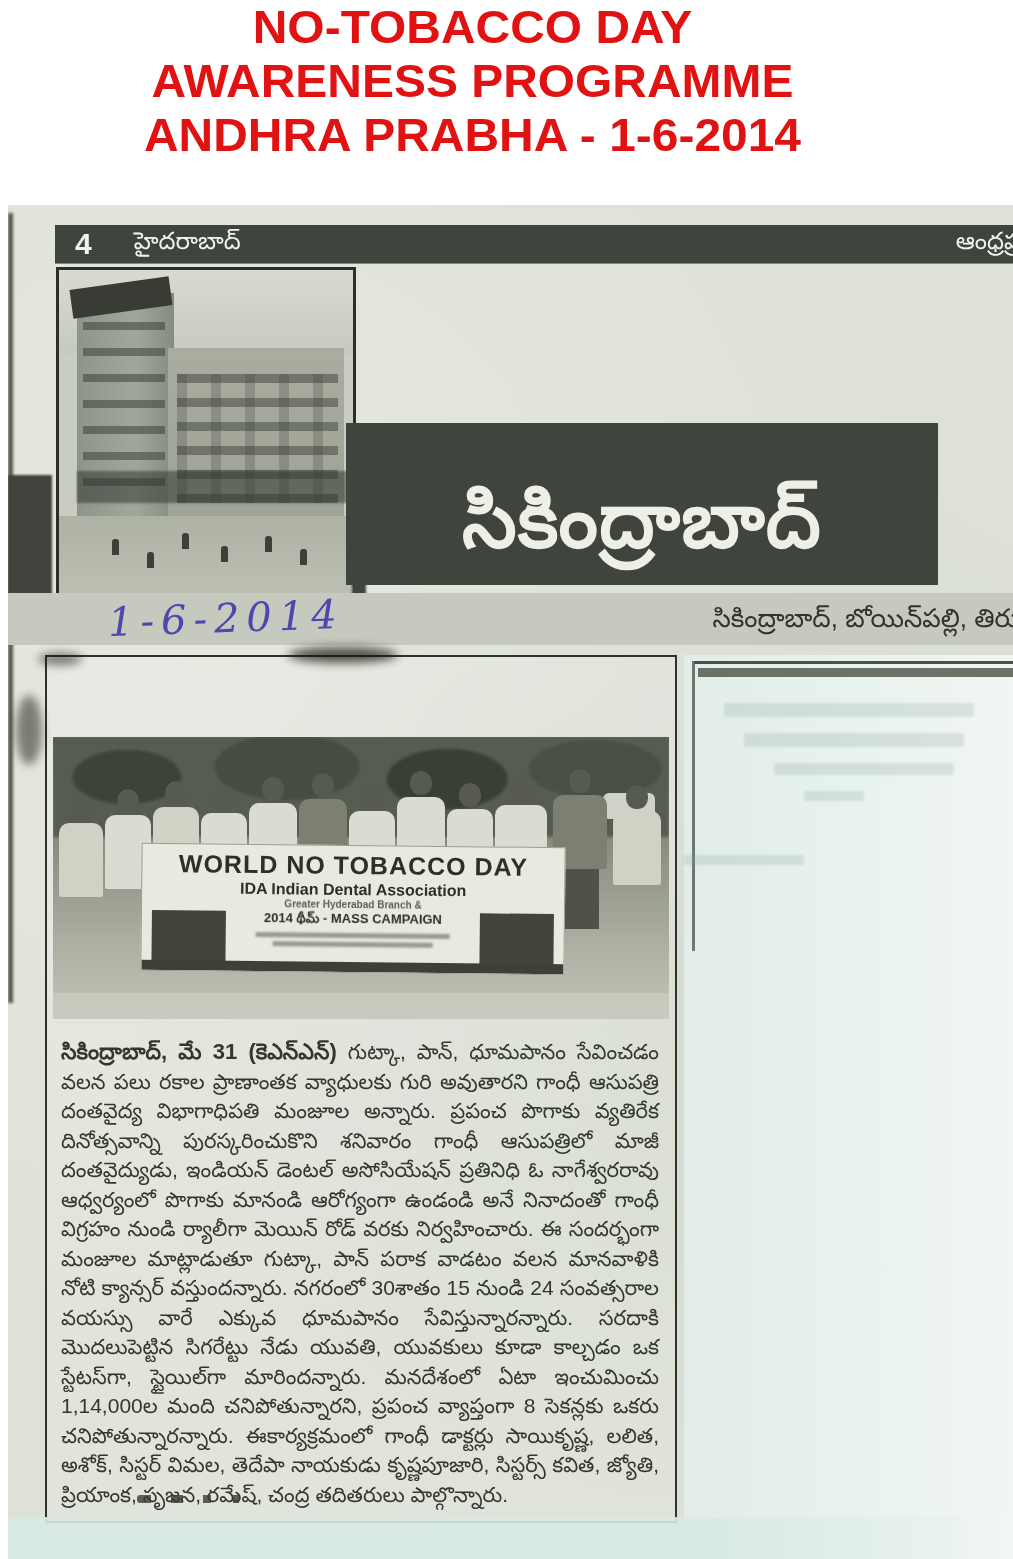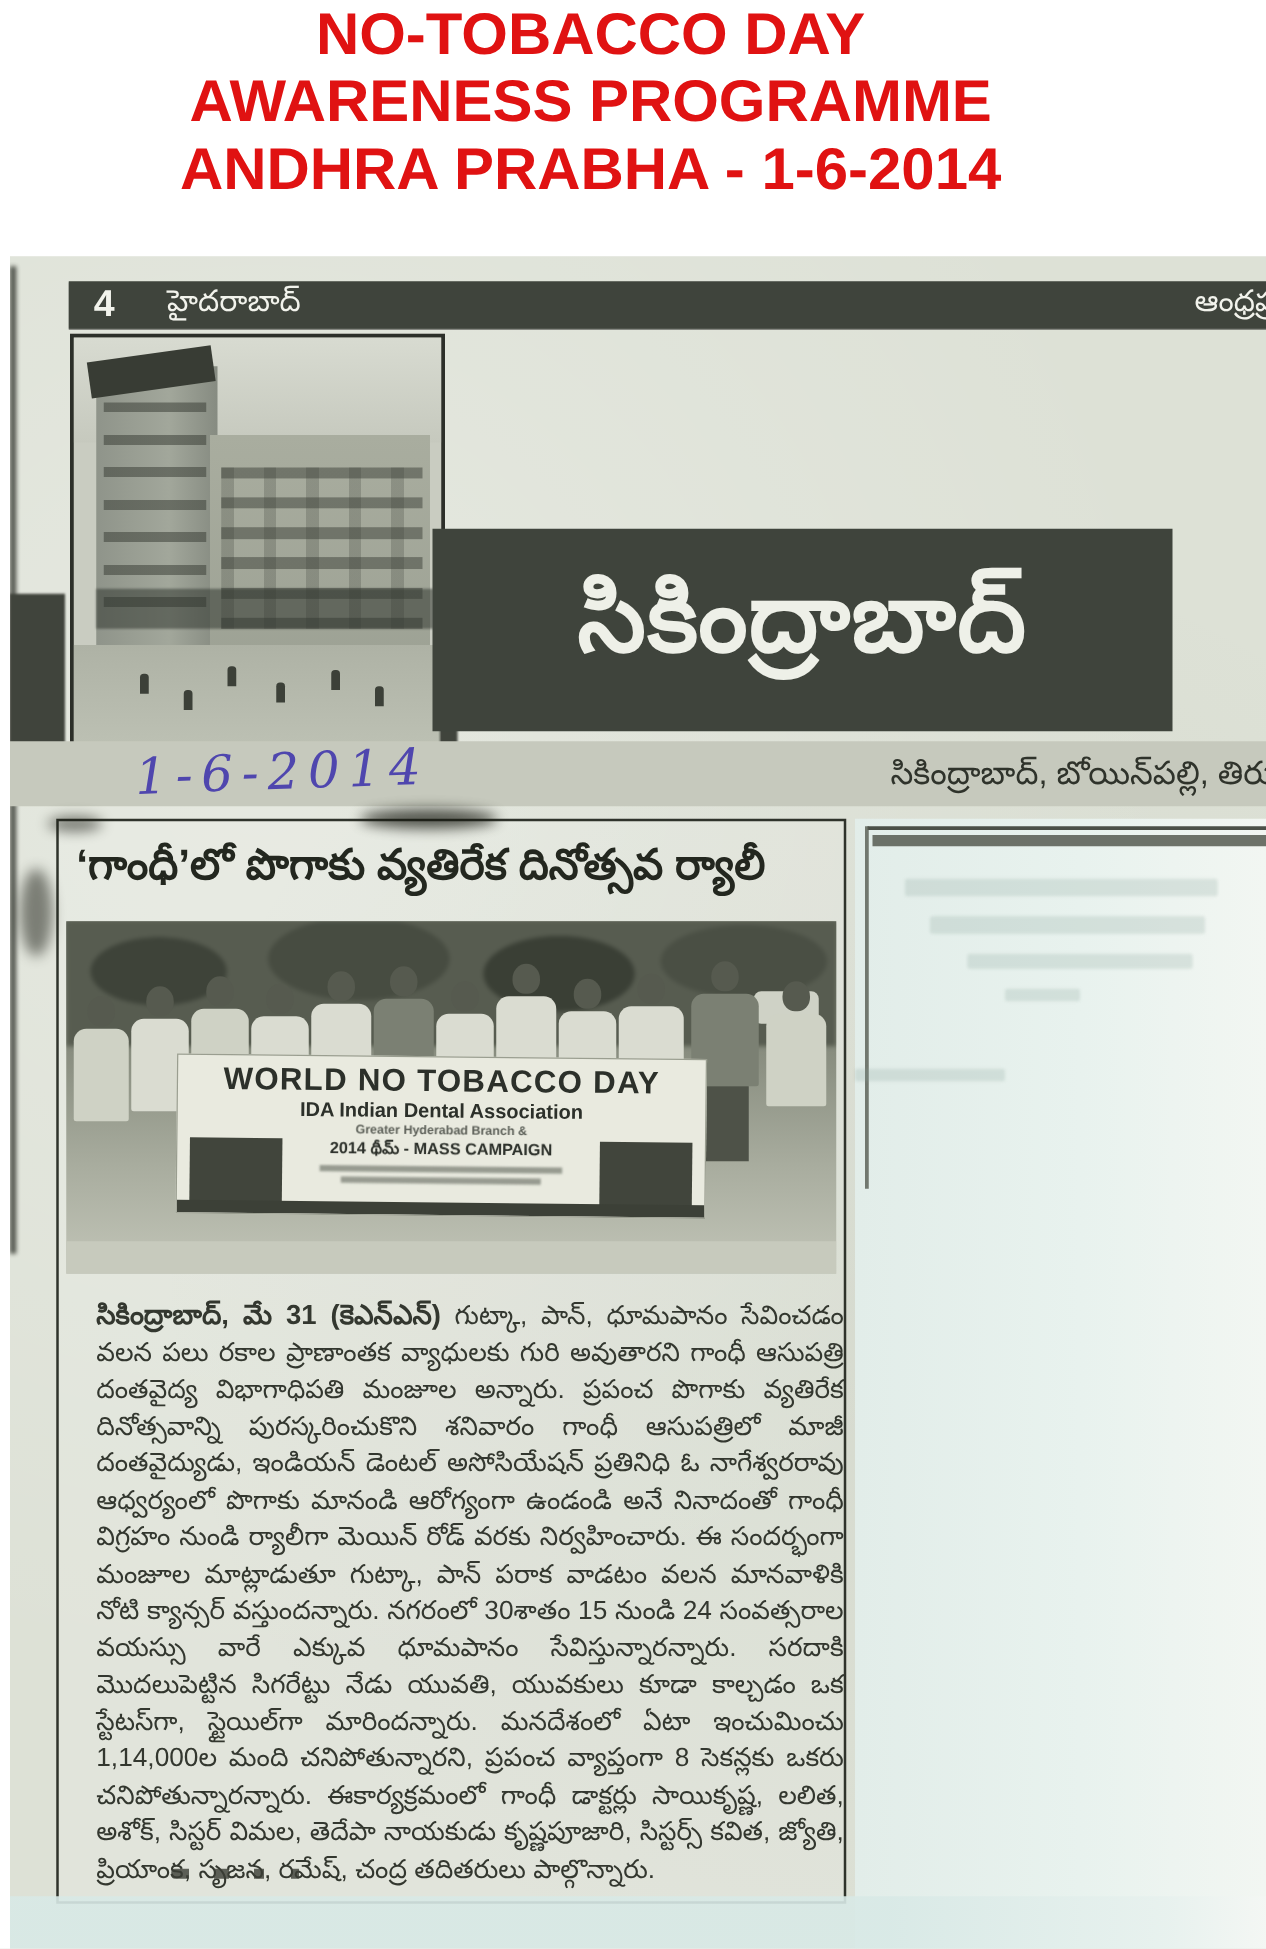--- a/index.html
+++ b/index.html
@@ -70,21 +70,21 @@
   .masthead{
     position:absolute;left:400px;top:100px;width:340px;text-align:center;
     font-size:58px;font-weight:800;color:#666b5e;
     -webkit-text-stroke:2.5px #2d3129;letter-spacing:2px;white-space:nowrap;
   }
 
   
   .edition{
     position:absolute;left:338px;top:218px;width:592px;height:162px;
     background:#3f443c;color:#eef0e8;overflow:hidden;
-    display:flex;align-items:center;justify-content:center;
+    display:flex;align-items:flex-end;justify-content:center;
   }
   .edition .t{font-size:78px;font-weight:800;letter-spacing:1px;white-space:nowrap;}
 
   
   .datestrip{
     position:absolute;left:0;top:388px;width:100%;height:52px;
     background:#c6c9bd;overflow:hidden;
   }
   .handwritten{
     position:absolute;left:100px;top:2px;
@@ -137,21 +137,21 @@
   .banner .b3{font-size:10px;font-weight:bold;opacity:.75;filter:blur(.4px);white-space:nowrap;}
   .banner .b4{font-size:13px;font-weight:800;filter:blur(.3px);white-space:nowrap;margin-top:1px;}
   .blurline{height:5px;width:46%;margin:4px auto 0;background:rgba(70,75,65,.5);filter:blur(1px);}
   .banner .photo-l,.banner .photo-r{position:absolute;bottom:8px;width:74px;height:52px;background:#41453c;}
   .banner .photo-l{left:10px;} .banner .photo-r{right:10px;}
   .banner .strip{position:absolute;bottom:0;left:0;width:100%;height:10px;background:#3c4037;}
   .rally-ground{position:absolute;bottom:0;left:0;width:100%;height:26px;background:#c7cabd;}
 
   
   .bodytext{
-    position:absolute;left:16px;top:372px;width:100%;padding:8px 16px 0 14px;
+    position:absolute;left:0px;top:372px;width:100%;padding:8px 16px 0 14px;
     font-size:21px;line-height:29.5px;color:#33372f;text-align:justify;
   }
   .bodytext .dateline{font-weight:bold;font-size:22px;}
   .pen-marks{
     position:absolute;left:90px;bottom:18px;width:120px;height:8px;
     background:
       linear-gradient(90deg,#3a3d35 0 14px, rgba(0,0,0,0) 14px 34px,
       #3a3d35 34px 46px, rgba(0,0,0,0) 46px 66px,
       #3a3d35 66px 74px, rgba(0,0,0,0) 74px 96px,
       #3a3d35 96px 102px, rgba(0,0,0,0) 102px);
@@ -217,21 +217,20 @@
   <div class="edition" data-interactable="false">
     <span class="t" data-interactable="false">సికింద్రాబాద్</span>
   </div>
 
   <div class="datestrip" data-interactable="false">
     <span class="handwritten" data-interactable="false">1-6-2014</span>
     <span class="localities" data-interactable="false">సికింద్రాబాద్, బోయిన్‌పల్లి, తిరు</span>
   </div>
 
   <div class="article" data-interactable="false">
-    <div class="headline" data-interactable="false">‘గాంధీ’లో పొగాకు వ్యతిరేక దినోత్సవ ర్యాలీ</div>
 
     <div class="rally" data-interactable="false">
       <div class="foliage" data-interactable="false"></div>
       <div class="car" data-interactable="false"></div>
 
       <div class="person sari" style="left:6px;top:60px;width:44px" data-interactable="false">
           <div class="head"></div>
           <div class="torso"></div>
         </div>
       <div class="person" style="left:52px;top:52px;width:46px" data-interactable="false">

